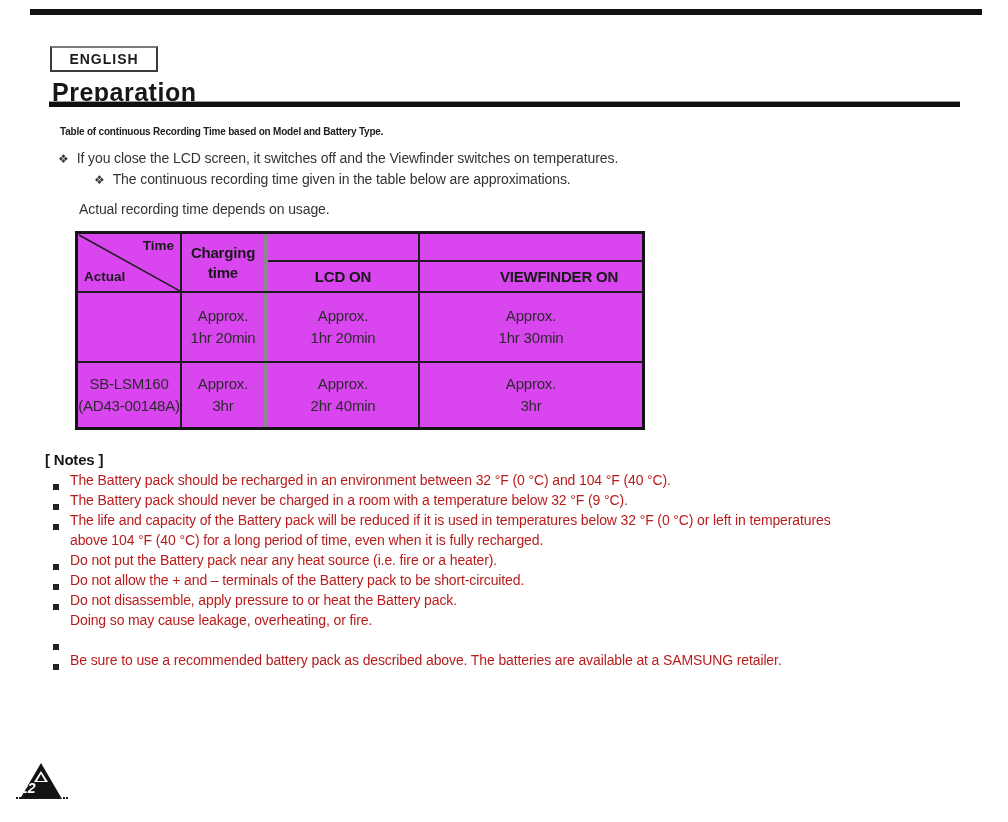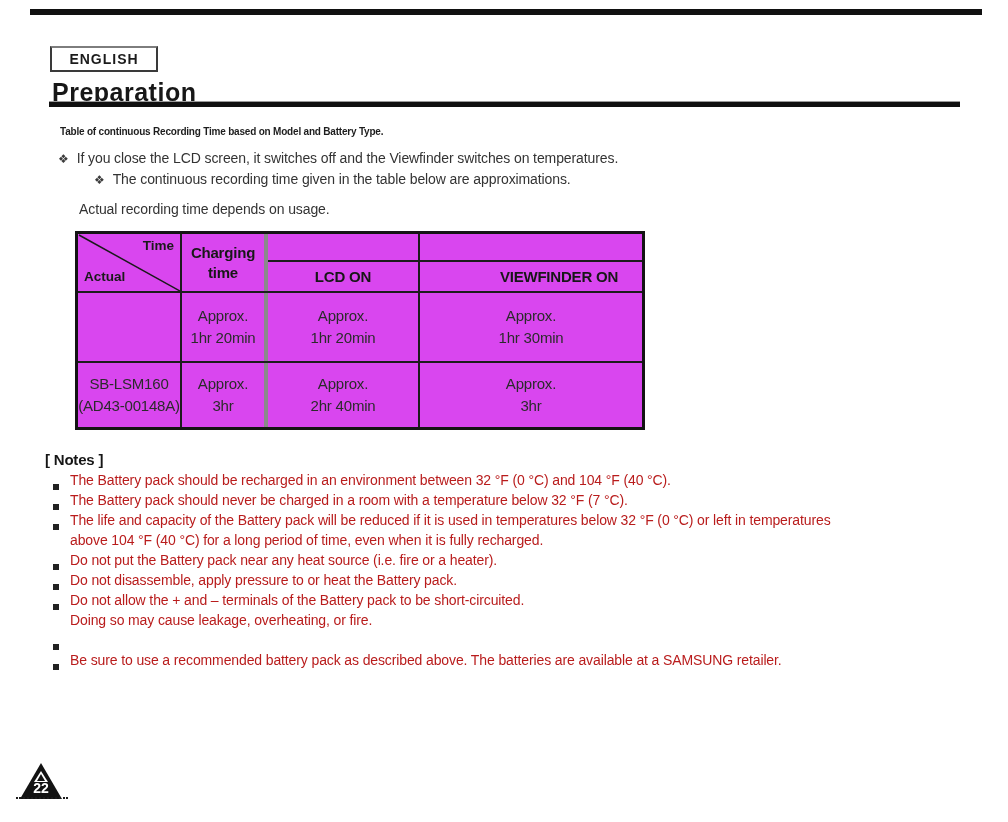--- a/index.html
+++ b/index.html
@@ -45,21 +45,21 @@
   .notes{left:45px;top:450px;width:930px;}
   .notes-heading{font-size:15px;font-weight:bold;color:#161616;height:20px;line-height:20px;letter-spacing:-.2px;}
   .note-line{height:20px;line-height:20px;font-size:14px;color:#b91c1c;letter-spacing:-.12px;white-space:nowrap;display:flex;align-items:flex-end;}
   .note-line .sq{width:6px;height:6px;background:#222;margin:0 11px 0 8px;flex:0 0 auto;}
   .note-line.cont{padding-left:25px;}
 
   
   .page-tri{left:20px;top:763px;width:0;height:0;border-left:21px solid transparent;border-right:21px solid transparent;border-bottom:36px solid #131313;}
   .tri-inner-white{left:34px;top:771px;width:0;height:0;border-left:7px solid transparent;border-right:7px solid transparent;border-bottom:11px solid #ffffff;}
   .tri-inner-black{left:37px;top:774px;width:0;height:0;border-left:4px solid transparent;border-right:4px solid transparent;border-bottom:7px solid #131313;}
-  .page-num{left:20px;top:780px;width:42px;text-align:center;color:#ffffff;font-size:14px;font-weight:bold;letter-spacing:0;}
+  .page-num{left:20px;top:780px;width:42px;color:#ffffff;font-size:14px;font-weight:bold;letter-spacing:0;font-style:italic;}
   .page-dots{left:16px;top:797px;width:52px;border-bottom:2px dotted #1c1c1c;height:0;}
 </style>
 </head>
 <body>
 
 <div>
 
   <div class="abs top-bar"></div>
 
   <div class="abs english-box">
@@ -137,40 +137,40 @@
   </div>
 
   <div class="abs notes">
     <div class="notes-heading">[ Notes ]</div>
     <div class="note-line">
         <span class="sq"></span>
         <span>The Battery pack should be recharged in an environment between 32 °F (0 °C) and 104 °F (40 °C).</span>
       </div>
     <div class="note-line">
         <span class="sq"></span>
-        <span>The Battery pack should never be charged in a room with a temperature below 32 °F (7 °C).</span>
+        <span>The Battery pack should never be charged in a room with a temperature below 32 °F (9 °C).</span>
       </div>
     <div class="note-line">
         <span class="sq"></span>
         <span>The life and capacity of the Battery pack will be reduced if it is used in temperatures below 32 °F (0 °C) or left in temperatures</span>
       </div>
     <div class="note-line cont">
         <span>above 104 °F (40 °C) for a long period of time, even when it is fully recharged.</span>
       </div>
     <div class="note-line">
         <span class="sq"></span>
         <span>Do not put the Battery pack near any heat source (i.e. fire or a heater).</span>
       </div>
     <div class="note-line">
         <span class="sq"></span>
-        <span>Do not disassemble, apply pressure to or heat the Battery pack.</span>
+        <span>Do not allow the + and – terminals of the Battery pack to be short-circuited.</span>
       </div>
     <div class="note-line">
         <span class="sq"></span>
-        <span>Do not allow the + and – terminals of the Battery pack to be short-circuited.</span>
+        <span>Do not disassemble, apply pressure to or heat the Battery pack.</span>
       </div>
     <div class="note-line cont">
         <span>Doing so may cause leakage, overheating, or fire.</span>
       </div>
     <div class="note-line">
         <span class="sq"></span>
       </div>
     <div class="note-line">
         <span class="sq"></span>
         <span>Be sure to use a recommended battery pack as described above. The batteries are available at a SAMSUNG retailer.</span>

